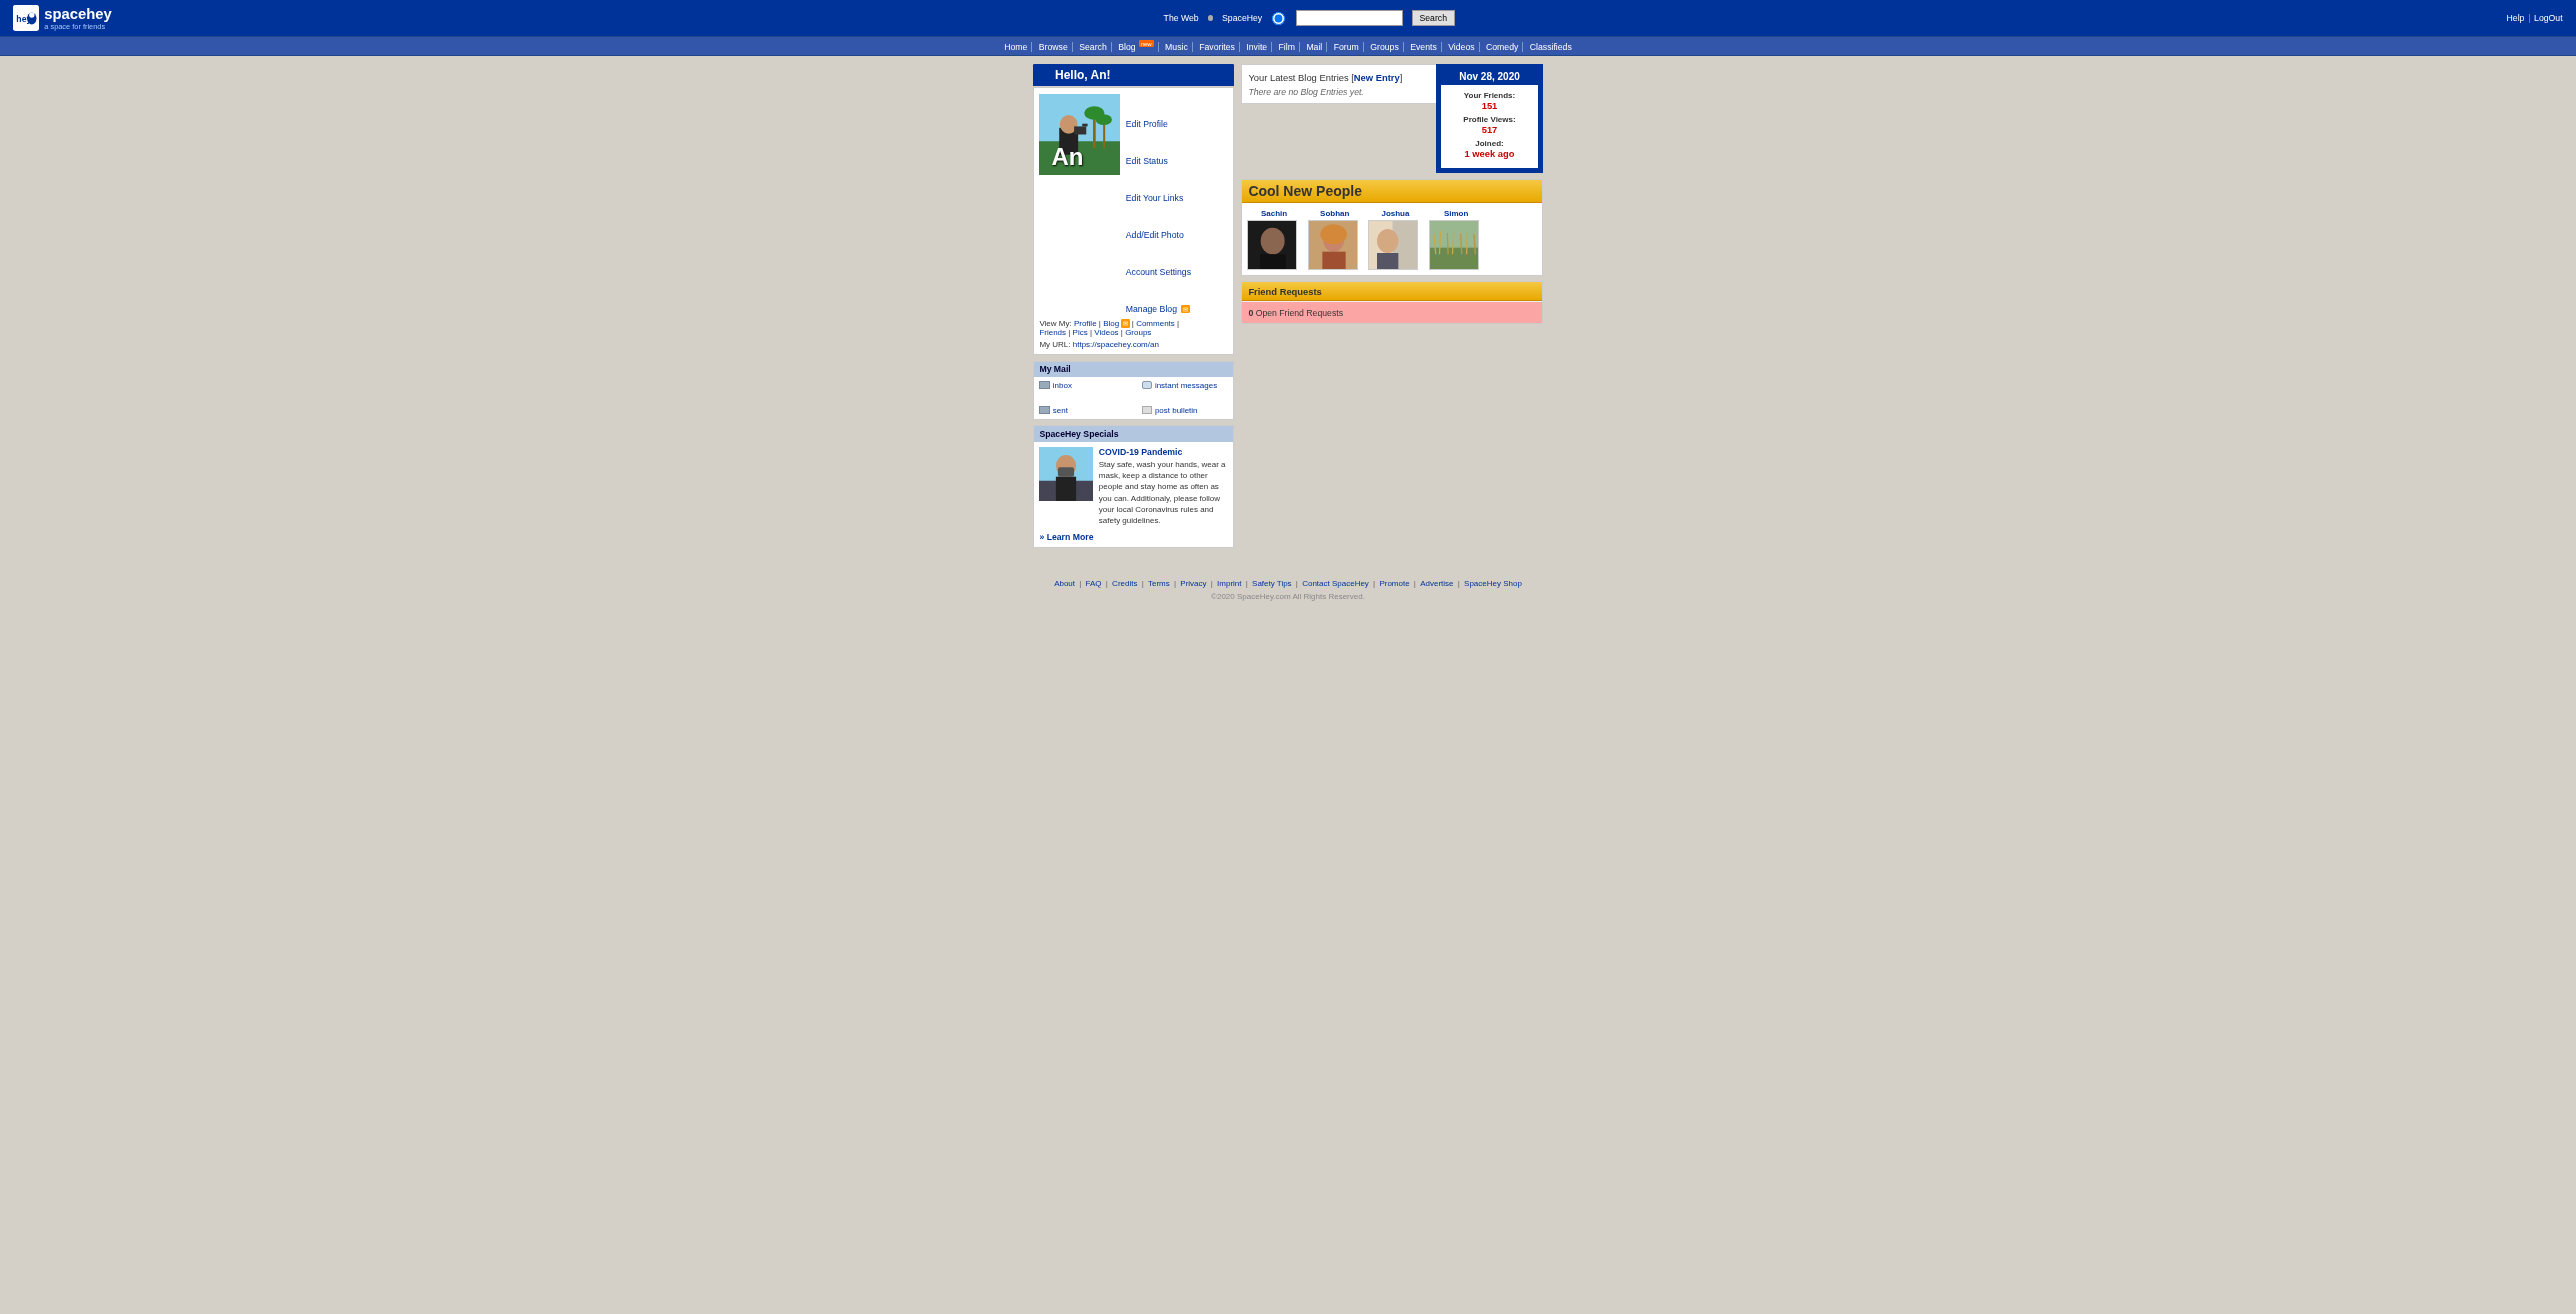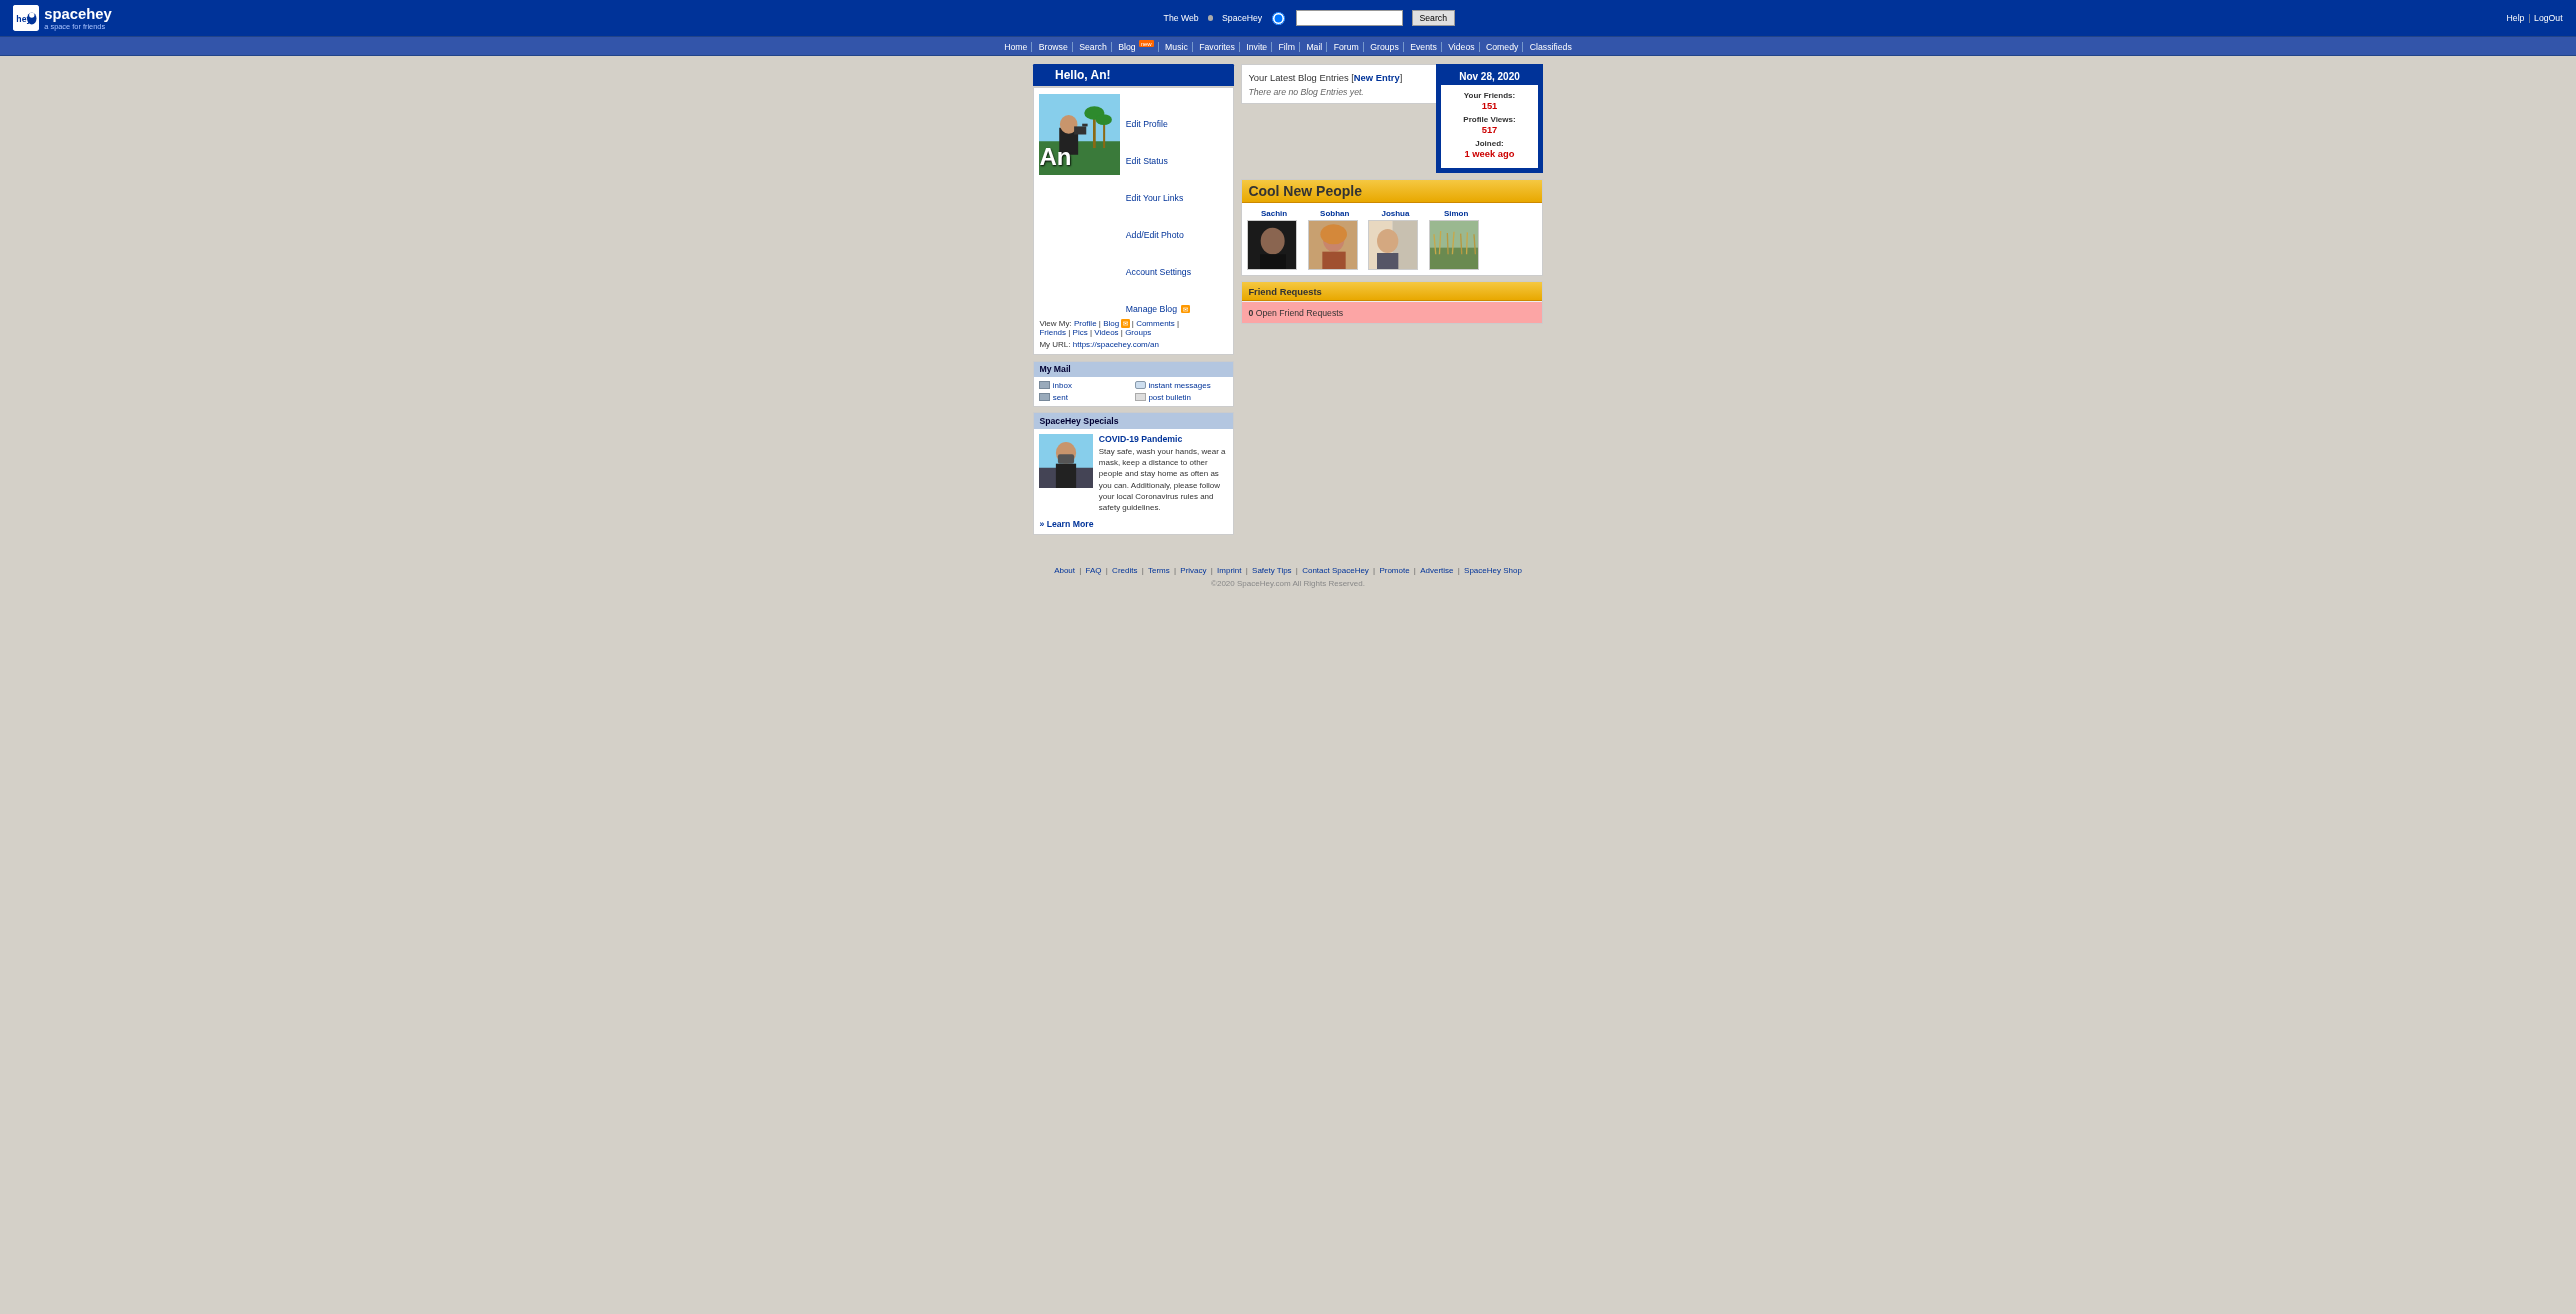--- a/index.html
+++ b/index.html
@@ -157,21 +157,21 @@
       width: 81px;
       height: 81px;
       display: flex;
       align-items: flex-end;
       justify-content: center;
       background: linear-gradient(to bottom, #87ceeb 50%, #3a7a3a 100%);
     }
     .profile-photo-letter {
       position: absolute;
       bottom: 3.4px;
-      left: 0;
+      left: 12px;
       font-size: 24px;
       font-weight: bold;
       color: #fff;
       text-shadow: 0.7px 0.7px 2px #000;
     }
     #profile-links-col {
       display: flex;
       flex-direction: column;
       gap: 2px;
     }
@@ -212,21 +212,21 @@
       background: #b3c6e0;
       padding: 2.7px 5.4px;
       font-size: 8.7px;
       font-weight: bold;
       color: #003;
     }
     #mail-content {
       padding: 4px 5.4px;
       display: grid;
       grid-template-columns: 1fr 1fr;
-      gap: 3px;
+      gap: 16px;
     }
     #mail-content a {
       color: #003399;
       text-decoration: none;
       font-size: 8px;
       display: flex;
       align-items: center;
       gap: 2.7px;
     }
 

